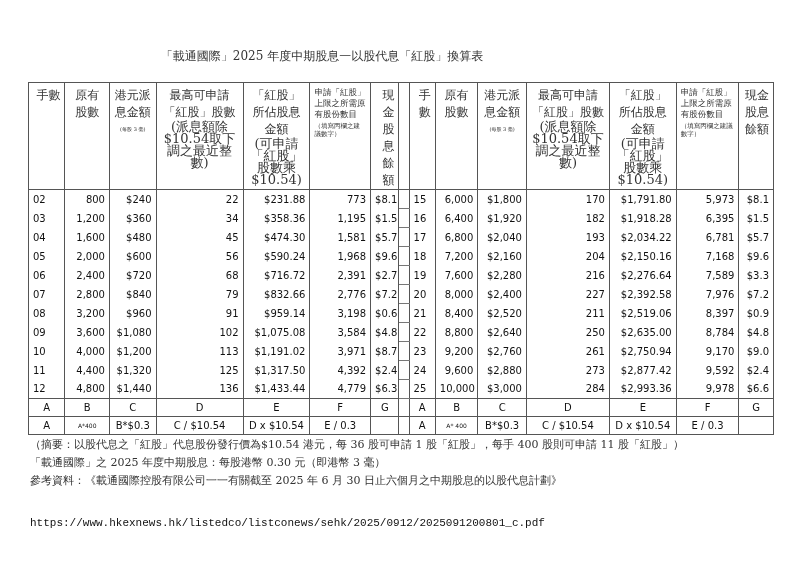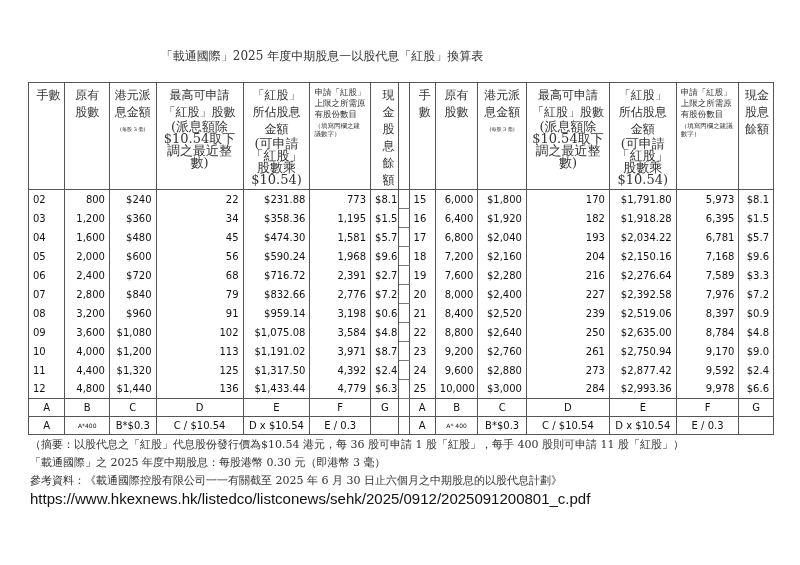--- a/index.html
+++ b/index.html
@@ -49,21 +49,21 @@
   table.main tr.body-row td.sep { border-top: 1px solid #777; border-bottom: 1px solid #777; }
   table.main tr.legend td { text-align: center; height: 17px; }
   table.main tr.legend td.tiny { font-size: 6px; }
   table.main th.sep { padding: 0; }
   .notes {
     position: absolute; left: 30px; top: 436px; width: 760px;
     font-size: 11px; line-height: 18px; color: #333;
     font-family: "DejaVu Serif", "Liberation Serif", serif;
   }
   .notes .line { display: block; white-space: nowrap; }
-  .notes .url { font-family: Liberation Sans, sans-serif; color: #111; font-size: 15px; }
+  .notes .url { font-family: Liberation Mono, monospace; color: #111; font-size: 11px; margin-top: 24px; }
 </style>
 </head>
 <body>
 
 <div class="title">「載通國際」2025 年度中期股息一以股代息「紅股」換算表</div>
 
 <table class="main">
   <colgroup>
     <col style="width:36px">
       <col style="width:44px">
@@ -208,21 +208,21 @@
         <td>3,200</td>
         <td>$960</td>
         <td>91</td>
         <td>$959.14</td>
         <td>3,198</td>
         <td>$0.6</td>
         <td class="sep"></td>
         <td class="left">21</td>
         <td>8,400</td>
         <td>$2,520</td>
-        <td>239</td>
+        <td>211</td>
         <td>$2,519.06</td>
         <td>8,397</td>
         <td>$0.9</td>
       </tr>
       <tr class="body-row">
         <td class="left">09</td>
         <td>3,600</td>
         <td>$1,080</td>
         <td>102</td>
         <td>$1,075.08</td>

